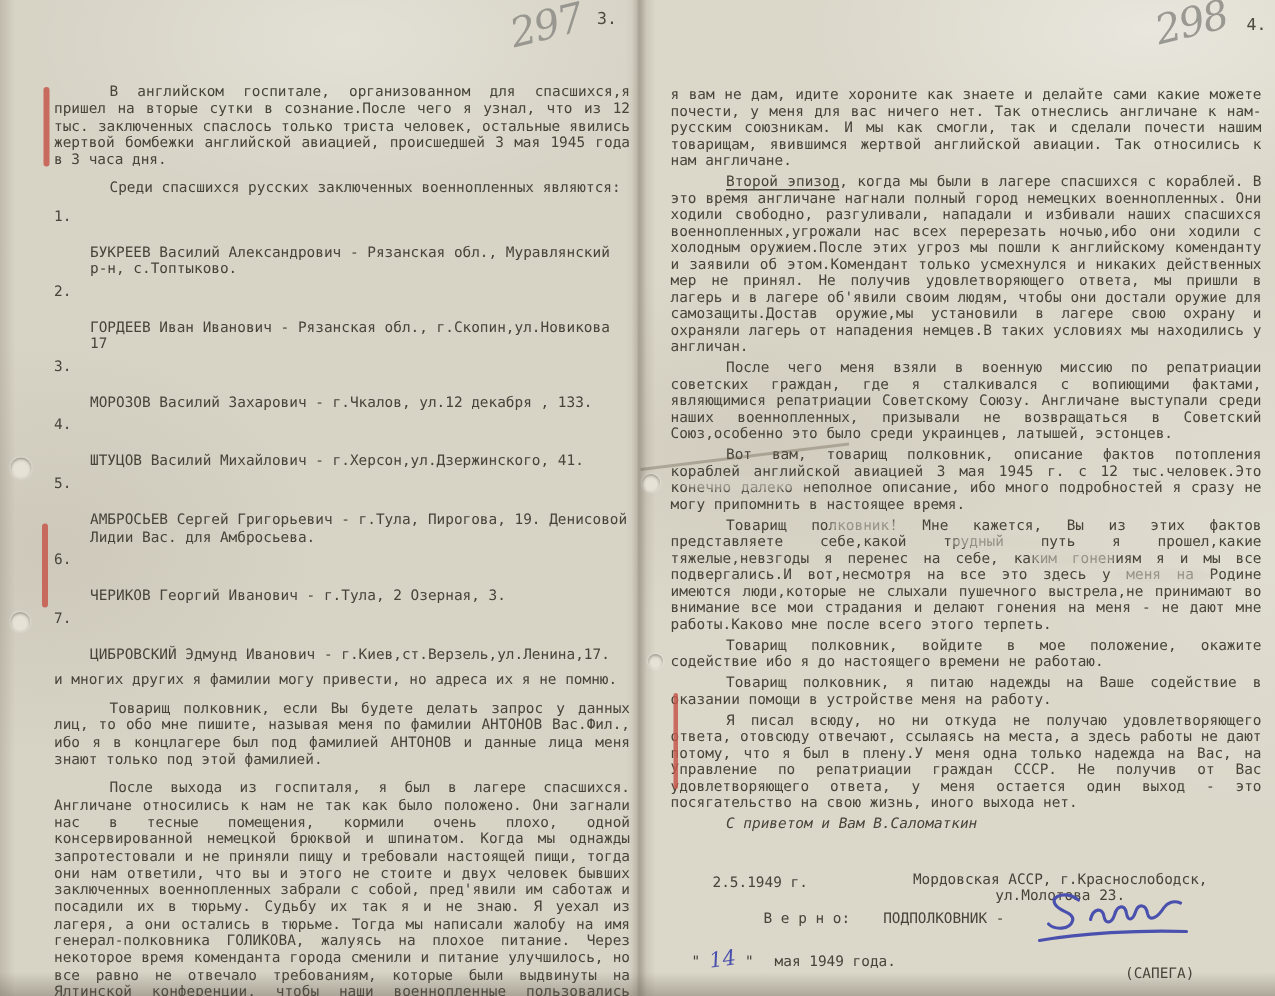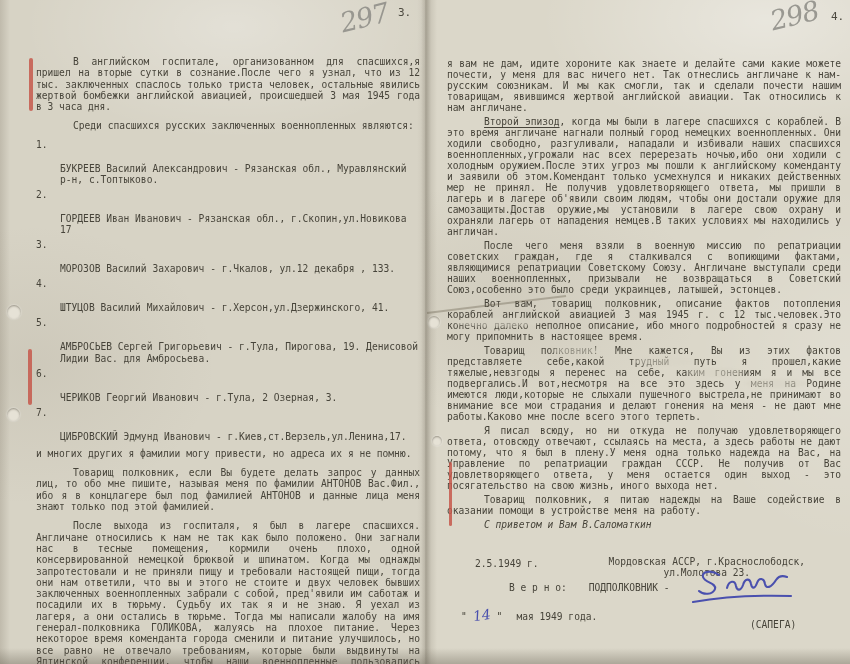--- a/index.html
+++ b/index.html
@@ -132,22 +132,23 @@
   <div id="page-right" class="page">
     <span class="hand-num" style="left:345px; top:0px;">298</span>
     <span class="typed-num" style="left:406px; top:10px;">4.</span>
 
     <div id="content-right" class="tw">
       <p class="noindent">я вам не дам, идите хороните как знаете и делайте сами какие можете почести, у меня для вас ничего нет. Так отнеслись англичане к нам- русским союзникам. И мы как смогли, так и сделали почести нашим товарищам, явившимся жертвой английской авиации. Так относились к нам англичане.</p>
       <p><span class="u-lead">Второй эпизод</span><span>, когда мы были в лагере спасшихся с кораблей. В это время англичане нагнали полный город немецких военнопленных. Они ходили свободно, разгуливали, нападали и избивали наших спасшихся военнопленных,угрожали нас всех перерезать ночью,ибо они ходили с холодным оружием.После этих угроз мы пошли к английскому коменданту и заявили об этом.Комендант только усмехнулся и никаких действенных мер не принял. Не получив удовлетворяющего ответа, мы пришли в лагерь и в лагере об'явили своим людям, чтобы они достали оружие для самозащиты.Достав оружие,мы установили в лагере свою охрану и охраняли лагерь от нападения немцев.В таких условиях мы находились у англичан.</span></p>
       <p>После чего меня взяли в военную миссию по репатриации советских граждан, где я сталкивался с вопиющими фактами, являющимися репатриации Советскому Союзу. Англичане выступали среди наших военнопленных, призывали не возвращаться в Советский Союз,особенно это было среди украинцев, латышей, эстонцев.</p>
       <p>Вот вам, товарищ полковник, описание фактов потопления кораблей английской авиацией 3 мая 1945 г. с 12 тыс.человек.Это конечно далеко неполное описание, ибо много подробностей я сразу не могу припомнить в настоящее время.</p>
       <p>Товарищ полковник! Мне кажется, Вы из этих фактов представляете себе,какой трудный путь я прошел,какие тяжелые,невзгоды я перенес на себе, каким гонениям я и мы все подвергались.И вот,несмотря на все это здесь у меня на Родине имеются люди,которые не слыхали пушечного выстрела,не принимают во внимание все мои страдания и делают гонения на меня - не дают мне работы.Каково мне после всего этого терпеть.</p>
+      <p>Товарищ полковник, войдите в мое положение, окажите содействие ибо я до настоящего времени не работаю.</p>
+      <p>Товарищ полковник, я питаю надежды на Ваше содействие в оказании помощи в устройстве меня на работу.</p>
       <p>Я писал всюду, но ни откуда не получаю удовлетворяющего ответа, отовсюду отвечают, ссылаясь на места, а здесь работы не дают потому, что я был в плену.У меня одна только надежда на Вас, на Управление по репатриации граждан СССР. Не получив от Вас удовлетворяющего ответа, у меня остается один выход - это посягательство на свою жизнь, иного выхода нет.</p>
-      <p>Товарищ полковник, я питаю надежды на Ваше содействие в оказании помощи в устройстве меня на работу.</p>
 
       <div class="signoff">С приветом и Вам В.Саломаткин</div>
 
       <div class="footer">
         <div class="address">
           <div>Мордовская АССР, г.Краснослободск,</div>
           <div>ул.Молотова 23.</div>
         </div>
         <div class="date-written">2.5.1949 г.</div>
         <div class="verno"><span>В е р н о:</span><span class="rank">ПОДПОЛКОВНИК -</span></div>

